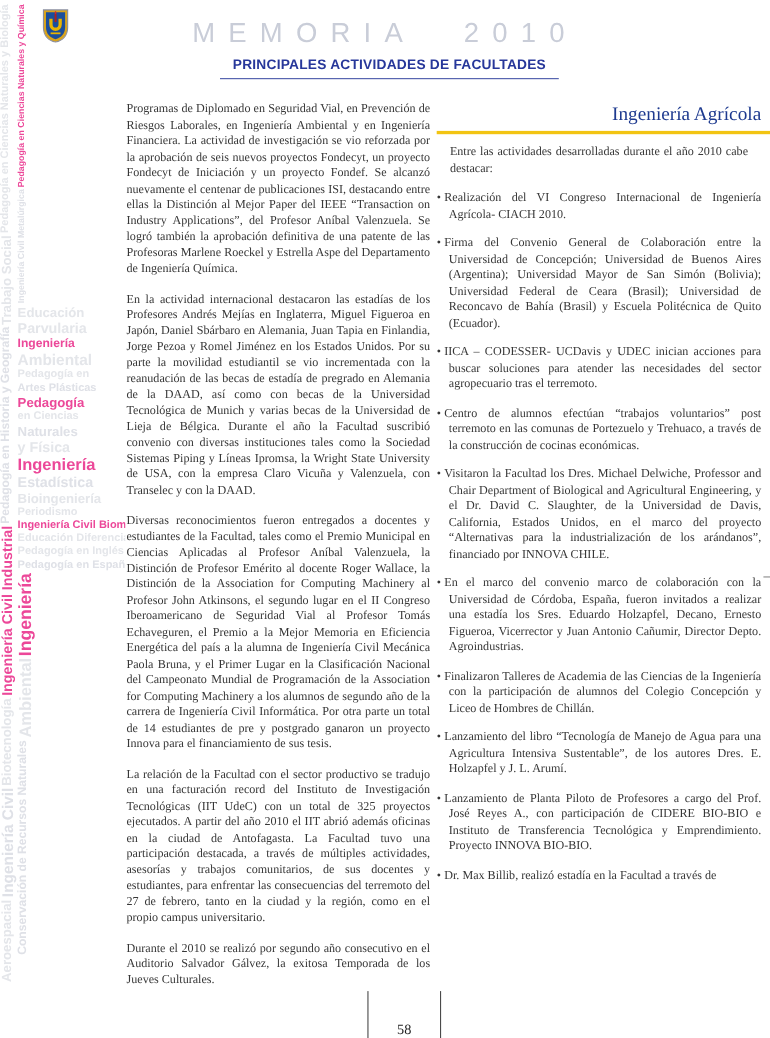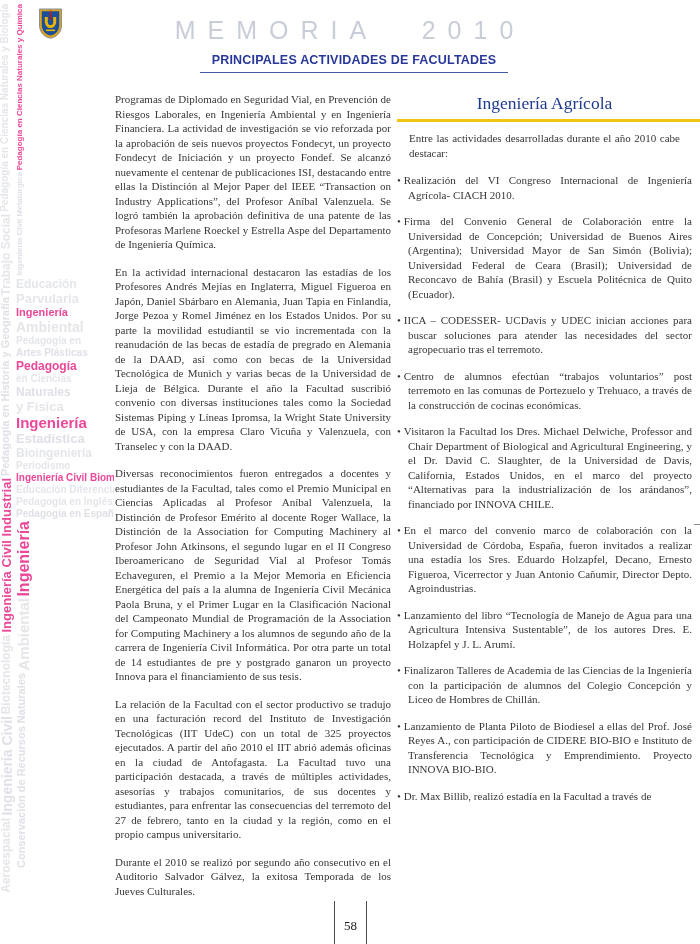--- a/index.html
+++ b/index.html
@@ -32,31 +32,31 @@
   .section{
     display:inline-block;font-family:"Liberation Sans", sans-serif;font-weight:bold;
     font-size:12.5px;letter-spacing:.2px;color:#27379a;
     border-bottom:1.5px solid #4656a8;padding:0 12px 5px;
   }
   
   .col-left{position:absolute;left:115px;top:92px;width:276px}
   .col-left p{margin:0 0 13px;font-size:11px;line-height:14.5px;text-align:justify}
   
   .rc-title{
-    position:absolute;left:397px;top:93px;width:295px;text-align:center;
+    position:absolute;left:397px;top:93px;width:295px;text-align:right;
     font-size:17.5px;color:#1e3a8f;
   }
   .rc-rule{position:absolute;left:397px;top:119px;width:303px;height:3px;background:#f2c412}
   .col-right{position:absolute;left:397px;top:131px;width:295px;font-size:11px;line-height:14.5px}
   .col-right .intro{margin:0 12px 13px;text-align:justify}
   .col-right ul{margin:0;padding:0;list-style:none}
   .col-right li{margin:0 0 12px;padding-left:11px;text-indent:-11px;text-align:justify}
   .mk{margin-right:3px}
   
-  .footer{position:absolute;left:334px;top:901px;height:43px;display:flex;align-items:center;gap:9px}
+  .footer{position:absolute;left:334px;top:901px;height:43px;display:flex;align-items:flex-end;gap:26px}
   .bar{width:1px;height:43px;background:#4a4a4a}
   .pn{font-size:13px;color:#222;padding-top:6px}
   .edge-dash{position:absolute;right:0;top:524px;width:6px;height:1px;background:#8a8a8a}
 </style>
 </head>
 <body>
 
 <div class="decor">
   <span class="dw v s9">Pedagogía en Ciencias Naturales y Biología</span>
   <span class="dw v s12">Trabajo Social</span>
@@ -117,23 +117,23 @@
 <div class="rc-rule"></div>
 <div class="col-right">
   <p class="intro">Entre las actividades desarrolladas durante el año 2010 cabe destacar:</p>
   <ul>
     <li><span class="mk">•</span><span>Realización del VI Congreso Internacional de Ingeniería Agrícola- CIACH 2010.</span></li>
     <li><span class="mk">•</span><span>Firma del Convenio General de Colaboración entre la Universidad de Concepción; Universidad de Buenos Aires (Argentina); Universidad Mayor de San Simón (Bolivia); Universidad Federal de Ceara (Brasil); Universidad de Reconcavo de Bahía (Brasil) y Escuela Politécnica de Quito (Ecuador).</span></li>
     <li><span class="mk">•</span><span>IICA – CODESSER- UCDavis y UDEC inician acciones para buscar soluciones para atender las necesidades del sector agropecuario tras el terremoto.</span></li>
     <li><span class="mk">•</span><span>Centro de alumnos efectúan “trabajos voluntarios” post terremoto en las comunas de Portezuelo y Trehuaco, a través de la construcción de cocinas económicas.</span></li>
     <li><span class="mk">•</span><span>Visitaron la Facultad los Dres. Michael Delwiche, Professor and Chair Department of Biological and Agricultural Engineering, y el Dr. David C. Slaughter, de la Universidad de Davis, California, Estados Unidos, en el marco del proyecto “Alternativas para la industrialización de los arándanos”, financiado por INNOVA CHILE.</span></li>
     <li><span class="mk">•</span><span>En el marco del convenio marco de colaboración con la Universidad de Córdoba, España, fueron invitados a realizar una estadía los Sres. Eduardo Holzapfel, Decano, Ernesto Figueroa, Vicerrector y Juan Antonio Cañumir, Director Depto. Agroindustrias.</span></li>
+    <li><span class="mk">•</span><span>Finalizaron Talleres de Academia de las Ciencias de la Ingeniería con la participación de alumnos del Colegio Concepción y Liceo de Hombres de Chillán.</span></li>
     <li><span class="mk">•</span><span>Lanzamiento del libro “Tecnología de Manejo de Agua para una Agricultura Intensiva Sustentable”, de los autores Dres. E. Holzapfel y J. L. Arumí.</span></li>
-    <li><span class="mk">•</span><span>Finalizaron Talleres de Academia de las Ciencias de la Ingeniería con la participación de alumnos del Colegio Concepción y Liceo de Hombres de Chillán.</span></li>
-    <li><span class="mk">•</span><span>Lanzamiento de Planta Piloto de Biodiesel a ellas del Prof. José Reyes A., con participación de CIDERE BIO-BIO e Instituto de Transferencia Tecnológica y Emprendimiento. Proyecto INNOVA BIO-BIO.</span></li>
+    <li><span class="mk">•</span><span>Lanzamiento de Planta Piloto de Profesores a cargo del Prof. José Reyes A., con participación de CIDERE BIO-BIO e Instituto de Transferencia Tecnológica y Emprendimiento. Proyecto INNOVA BIO-BIO.</span></li>
     <li><span class="mk">•</span><span>Dr. Max Billib, realizó estadía en la Facultad a través de</span></li>
   </ul>
 </div>
 
 <div class="footer">
   <span class="bar"></span>
   <span class="pn">58</span>
   <span class="bar"></span>
 </div>
 

